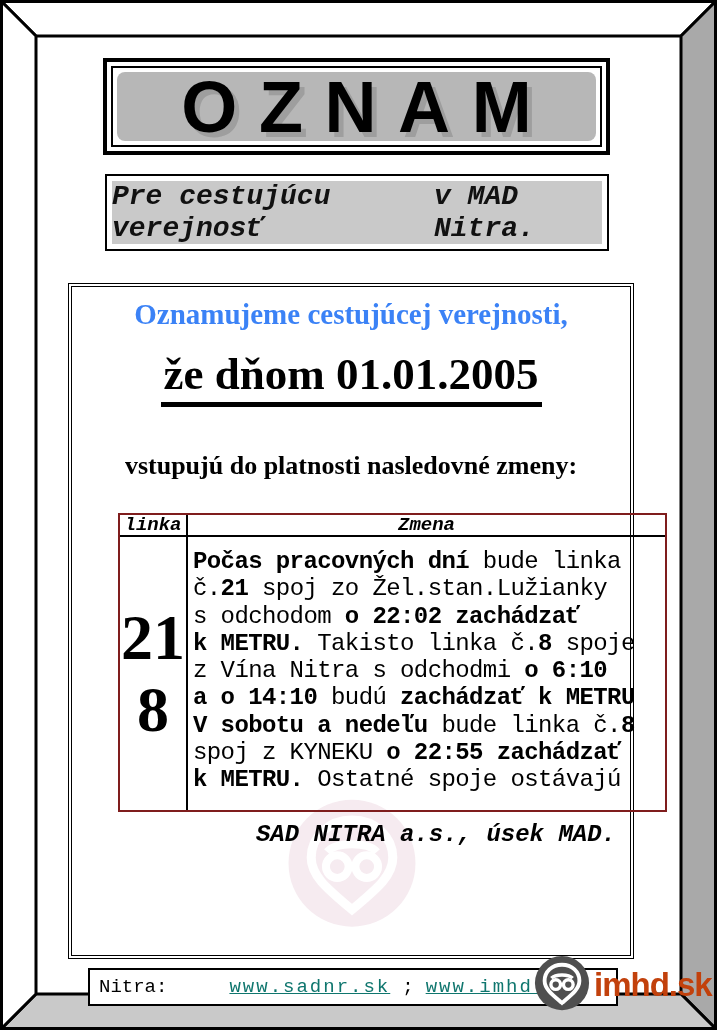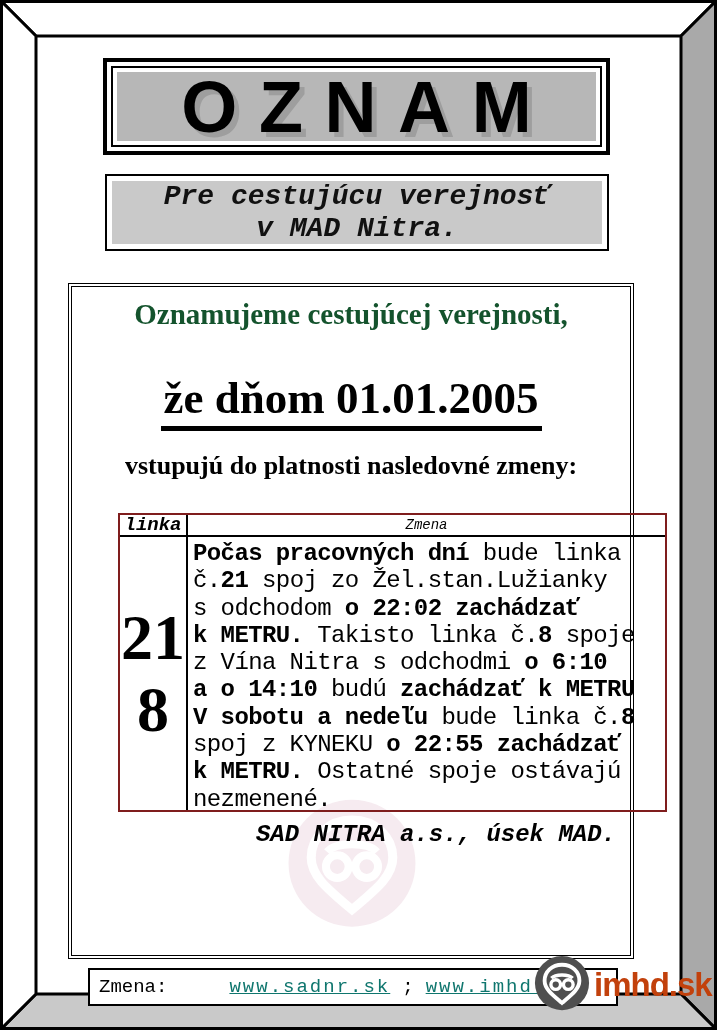--- a/index.html
+++ b/index.html
@@ -12,86 +12,86 @@
   .frame-svg { position:absolute; left:0; top:0; z-index:0; }
 
   
   .oznam-box {
     position:absolute; left:103px; top:58px; width:507px; height:97px;
     border:4px solid #000; background:#fff; padding:4px; z-index:2;
   }
   .oznam-mid { border:2px solid #000; height:100%; padding:4px; background:#fff; }
   .oznam-panel {
     background:#b7b7b7; height:100%;
-    display:flex; align-items:center; justify-content:center;
+    display:flex; align-items:center; justify-content:center;border-radius:8px;
   }
   .oznam-title {
     font-family:"Liberation Sans", sans-serif;
     font-weight:bold; font-size:72px; letter-spacing:0.30em;
     padding-left:0.30em; color:#000;
     text-shadow:5px 5px 0 #9e9e9e;
     line-height:1;
   }
 
   
   .subtitle-box {
     position:absolute; left:105px; top:174px; width:504px; height:77px;
     border:2px solid #000; background:#fff; padding:5px; z-index:2;
   }
   .subtitle-panel {
     background:#c9c9c9; height:100%;
-    display:flex; flex-direction:column; align-items:center; justify-content:center;
+    display:flex; align-items:center; justify-content:center;
     font-family:"Liberation Mono", monospace;
     font-weight:bold; font-style:italic; font-size:28px; line-height:32px; color:#111;
   }
 
   
   .main-box {
     position:absolute; left:68px; top:283px; width:566px; height:676px;
     border:1px solid #000; padding:2px; background:#fff; z-index:2;
   }
   .main-inner { border:1px solid #000; height:100%; position:relative; background:#fff; }
 
   .h1 {
     position:absolute; top:11px; left:0; width:100%; text-align:center;
-    font-family:"Liberation Serif", serif; font-weight:bold; font-size:29px; color:#14532d; z-index:2;
+    font-family:"Liberation Serif", serif; font-weight:bold; font-size:29px; color:#3b82f6; z-index:2;
   }
   .h2-wrap { position:absolute; top:64px; left:0; width:100%; text-align:center; z-index:2; }
   .h2 {
     display:inline-block;
     font-family:"Liberation Serif", serif; font-weight:bold; font-size:45px; color:#000;
-    border-bottom:5px solid #000; padding:0 3px 4px 3px; line-height:1.05;margin-top:24px;
+    border-bottom:5px solid #000; padding:0 3px 4px 3px; line-height:1.05;
   }
   .h3 {
     position:absolute; top:164px; left:0; width:100%; text-align:center;
     font-family:"Liberation Serif", serif; font-weight:bold; font-size:26px; color:#000; z-index:2;
   }
 
   
   .tbl {
     position:absolute; top:226px; left:6px; width:549px;
     border:2px solid #7f1d1d; background:transparent; z-index:2;margin-left:40px;
   }
   .tbl-header { display:flex; height:22px; border-bottom:2px solid #000; }
   .th-linka {
     width:68px; border-right:2px solid #000;
     font-family:"Liberation Mono", monospace; font-weight:bold; font-style:italic;
     font-size:19px; text-align:center; line-height:20px;
   }
   .th-zmena {
-    flex:1; font-family:"Liberation Mono", monospace; font-weight:normal; font-style:italic;
-    font-size:14px; text-align:center; line-height:20px;
+    flex:1; font-family:"Liberation Mono", monospace; font-weight:bold; font-style:italic;
+    font-size:19px; text-align:center; line-height:20px;
   }
   .tbl-body { display:flex; height:273px; }
   .td-linka {
     width:68px; border-right:2px solid #000;
     display:flex; flex-direction:column; align-items:center; justify-content:center;
     font-family:"Liberation Serif", serif; font-weight:bold; font-size:64px; line-height:72px;
   }
-  .td-zmena { flex:1; padding:3px 0 0 5px; overflow:hidden; }
+  .td-zmena { flex:1; padding:11px 0 0 5px; overflow:hidden; }
   .tline {
     font-family:"Liberation Mono", monospace; font-size:24px; line-height:27.3px;
     white-space:pre; color:#000; letter-spacing:-0.6px;
   }
   .tline .b { font-weight:bold; }
 
   .signature {
     position:absolute; top:534px; right:14px; z-index:2;
     font-family:"Liberation Mono", monospace; font-weight:bold; font-style:italic;
     font-size:24px; color:#000;
@@ -168,41 +168,40 @@
           <div class="td-zmena" id="zmena-cell">
               <div class="tline"><span class="b">Počas pracovných dní</span><span> bude linka</span></div>
               <div class="tline"><span>č.</span><span class="b">21</span><span> spoj zo Žel.stan.Lužianky</span></div>
               <div class="tline"><span>s odchodom </span><span class="b">o 22:02 zachádzať</span></div>
               <div class="tline"><span class="b">k METRU.</span><span> Takisto linka č.</span><span class="b">8</span><span> spoje</span></div>
               <div class="tline"><span>z Vína Nitra s odchodmi </span><span class="b">o 6:10</span></div>
               <div class="tline"><span class="b">a o 14:10</span><span> budú </span><span class="b">zachádzať k METRU</span></div>
               <div class="tline"><span class="b">V sobotu a nedeľu</span><span> bude linka č.</span><span class="b">8</span></div>
               <div class="tline"><span>spoj z KYNEKU </span><span class="b">o 22:55 zachádzať</span></div>
               <div class="tline"><span class="b">k METRU.</span><span> Ostatné spoje ostávajú</span></div>
-              <div class="tline"><span>nezmenené.</span></div>
             </div>
         </div>
       </div>
 
       <div class="signature">SAD NITRA a.s., úsek MAD.</div>
 
       <svg class="watermark" width="136" height="150" viewBox="0 0 60 66">
         <circle cx="30" cy="30" r="28" fill="#f6ebf0"></circle>
         <path d="M30,11 C40.5,11 48,18.5 48,27.5 C48,36 40,42 30,50.5 C20,42 12,36 12,27.5 C12,18.5 19.5,11 30,11 Z" fill="none" stroke="#ffffff" stroke-width="4"></path>
         <path d="M19,25 C23,20.5 37,20.5 41,25" fill="none" stroke="#ffffff" stroke-width="3.5"></path>
         <circle cx="23.5" cy="31.5" r="5" fill="none" stroke="#ffffff" stroke-width="3.5"></circle>
         <circle cx="36.5" cy="31.5" r="5" fill="none" stroke="#ffffff" stroke-width="3.5"></circle>
         <line x1="28.5" y1="31.5" x2="31.5" y2="31.5" stroke="#ffffff" stroke-width="3"></line>
       </svg>
 
     </div>
   </div>
 
   <div class="footer-box">
-    <span>Zmena:</span>
+    <span>Nitra:</span>
     <span class="footer-link footer-link1">www.sadnr.sk</span>
     <span class="footer-sep">;</span>
     <span class="footer-link">www.imhd.sk</span>
   </div>
 
   <svg class="imhd-logo" width="58" height="62" viewBox="0 0 60 64">
     <circle cx="30" cy="30" r="28" fill="#4f4f4f"></circle>
     <path d="M30,11 C40.5,11 48,18.5 48,27.5 C48,36 40,42 30,50.5 C20,42 12,36 12,27.5 C12,18.5 19.5,11 30,11 Z" fill="none" stroke="#ffffff" stroke-width="4"></path>
     <path d="M19,25 C23,20.5 37,20.5 41,25" fill="none" stroke="#ffffff" stroke-width="3.5"></path>
     <circle cx="23.5" cy="31.5" r="5" fill="none" stroke="#ffffff" stroke-width="3.5"></circle>

